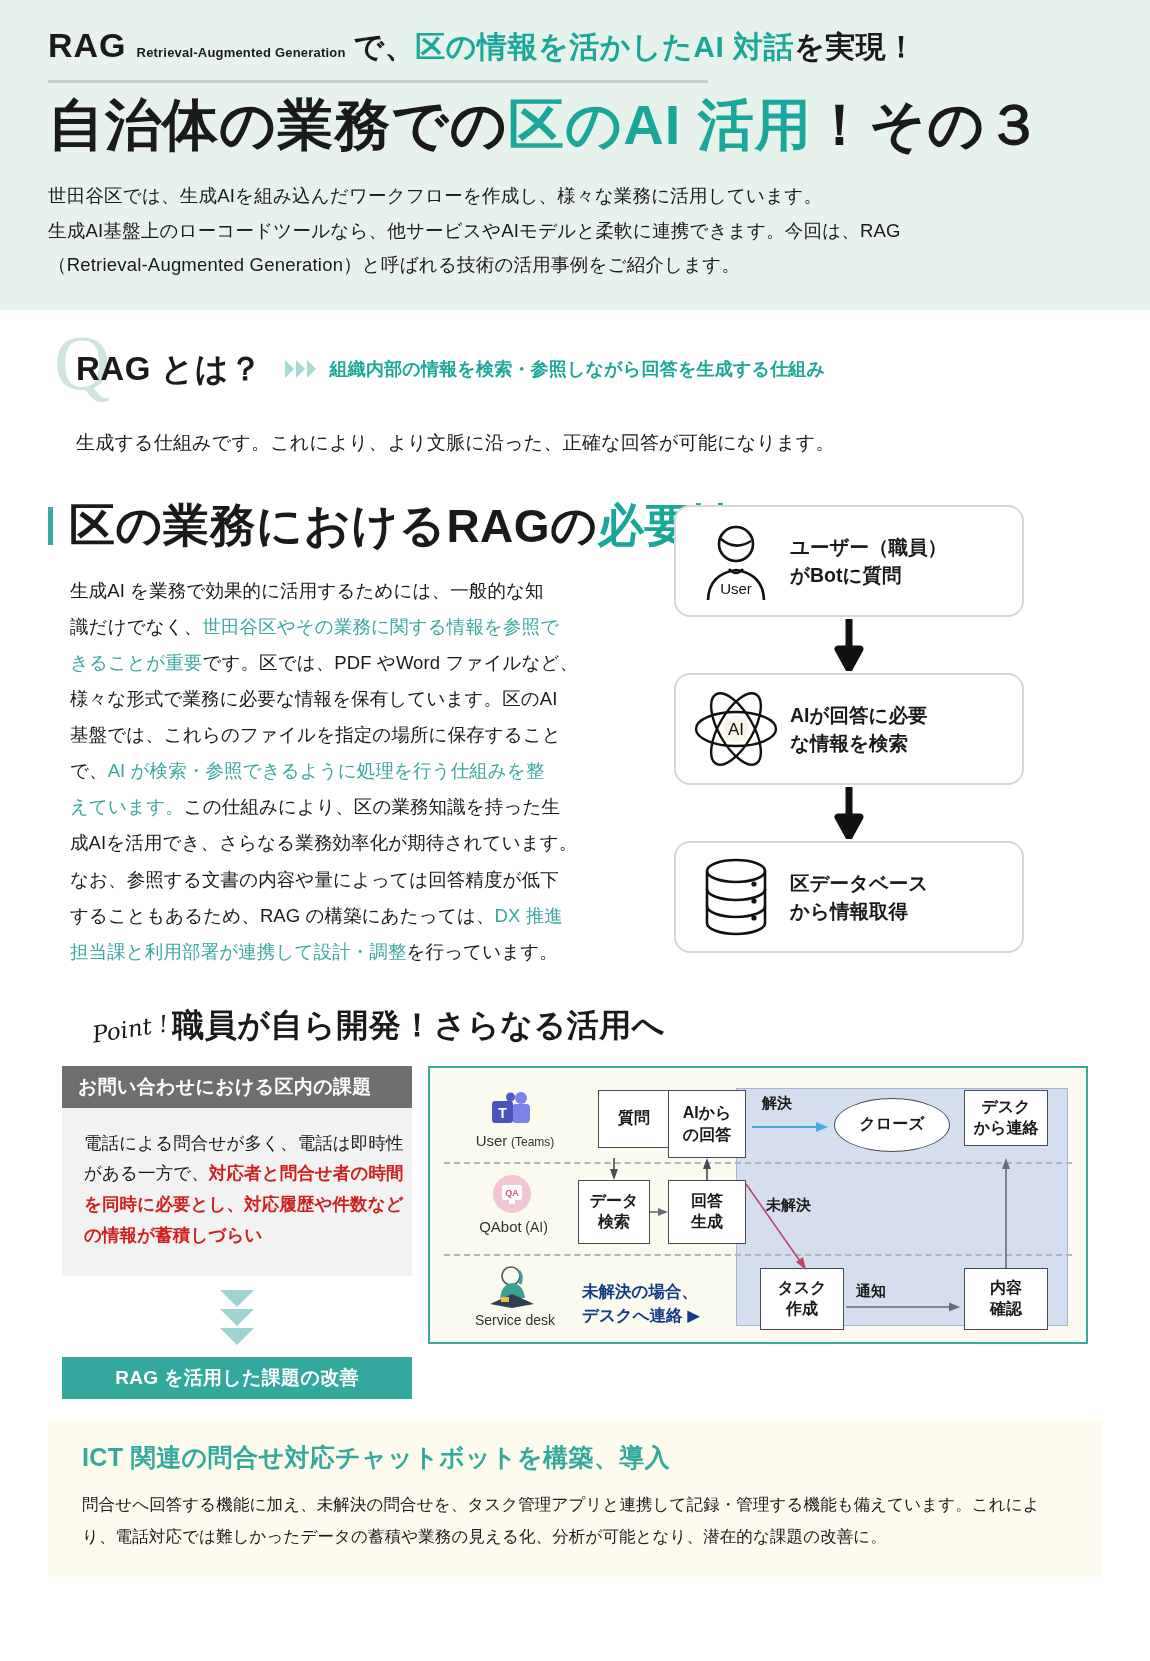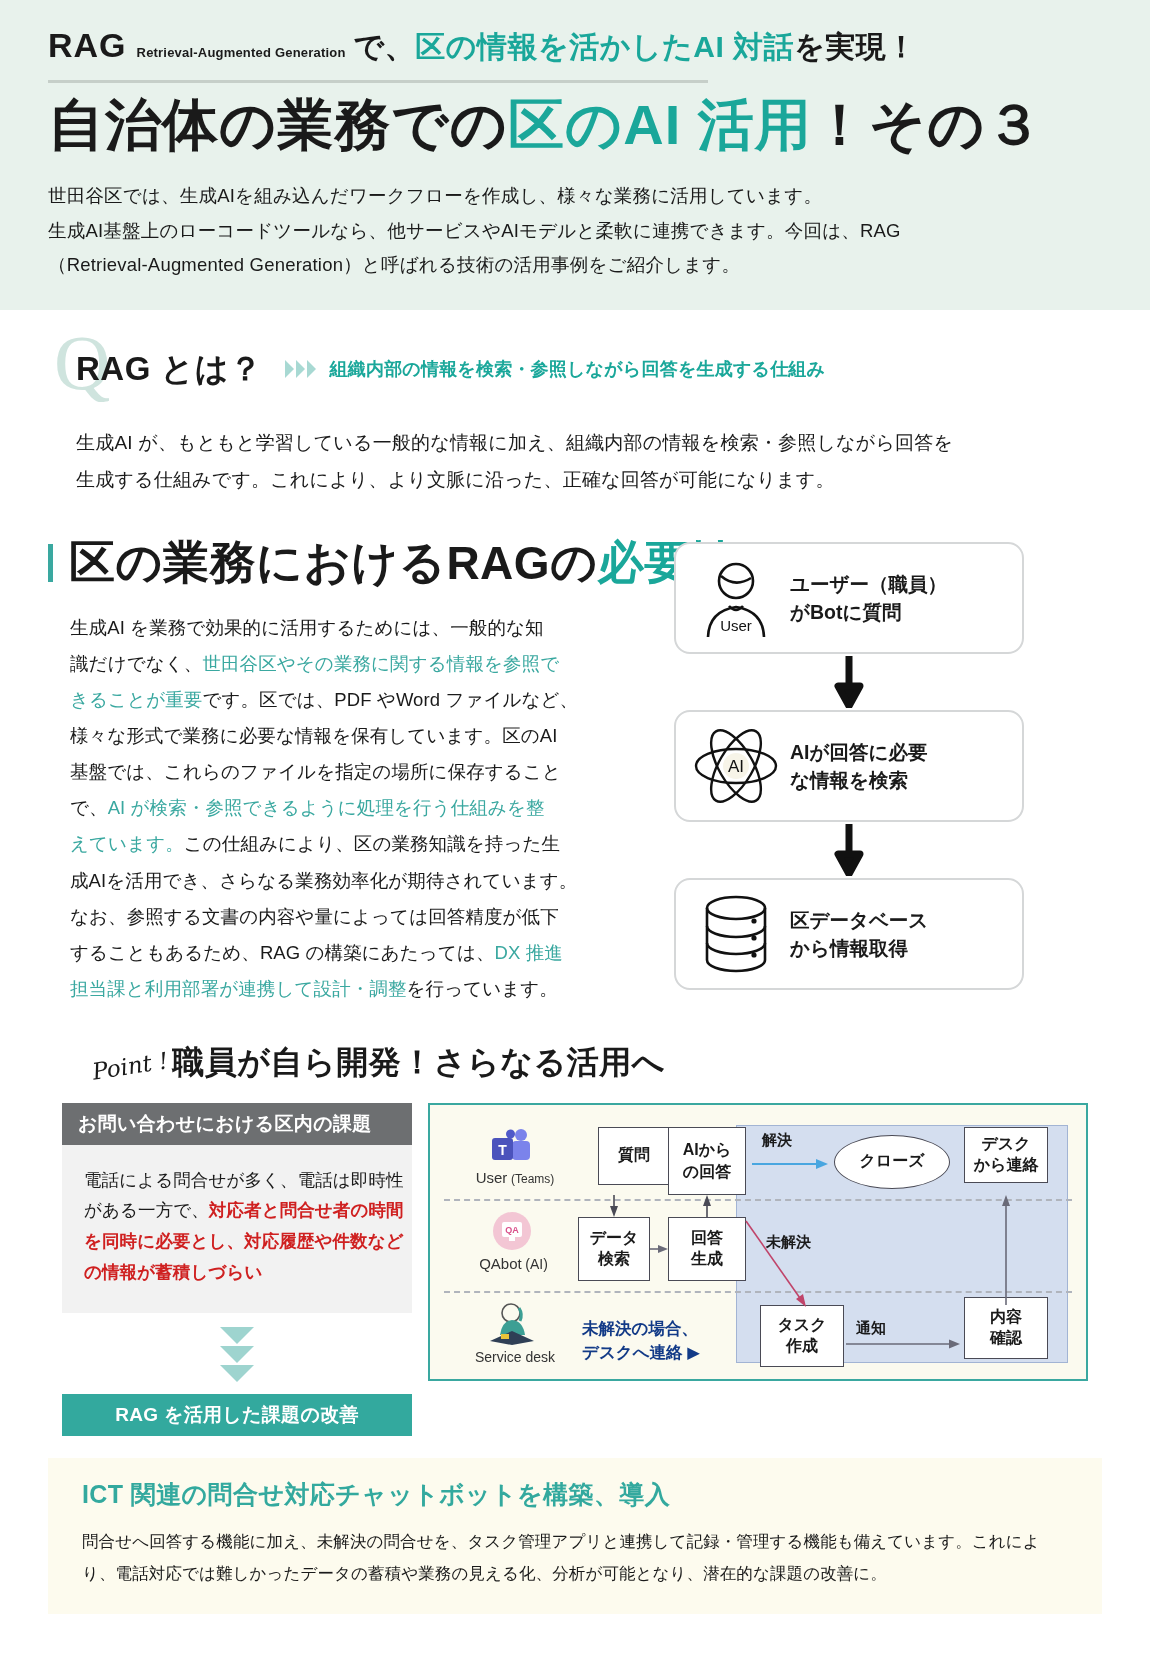--- a/index.html
+++ b/index.html
@@ -196,21 +196,20 @@
     <span class="q-bigq">Q</span>
     <span class="q-label">RAG とは？</span>
     <span class="q-chevrons">
         <span></span>
         <span></span>
         <span></span>
       </span>
     <span class="q-sub">組織内部の情報を検索・参照しながら回答を生成する仕組み</span>
   </div>
   <div class="q-body">
-    <div>生成AI が、もともと学習している一般的な情報に加え、組織内部の情報を検索・参照しながら回答を</div>
     <div>生成する仕組みです。これにより、より文脈に沿った、正確な回答が可能になります。</div>
   </div>
 </div>
 
 <div class="sec2">
   <div class="sec2-left">
     <div class="sec2-head">
       <span class="bar"></span>
       <span>区の業務における</span>
         <span>RAG</span>
@@ -397,21 +396,21 @@
 
       <div class="node" style="left:330px;top:200px;width:84px;height:62px;">
           <span style="white-space:pre-line;">タスク
 作成</span>
         </div>
       <span class="dlabel" style="left:426px;top:214px;">通知</span>
       <svg style="position:absolute;left:416px;top:232px;" width="116" height="14">
         <path d="M0 7 L104 7" stroke="#6a6a78" stroke-width="1.6"></path>
           <path d="M114 7 L103 2.5 L103 11.5 Z" fill="#6a6a78"></path>
       </svg>
-      <div class="node" style="left:534px;top:192px;width:84px;height:62px;">
+      <div class="node" style="left:534px;top:200px;width:84px;height:62px;">
           <span style="white-space:pre-line;">内容
 確認</span>
         </div>
 
       <span class="dlabel navy" style="left:152px;top:212px;font-weight:700;">
         <span>未解決の場合、</span><br><span>デスクへ連絡 ▶</span>
       </span>
 
       <svg style="position:absolute;left:0;top:0;" width="660" height="278">
         <path d="M184 90 L184 106" stroke="#4a4a55" stroke-width="1.6"></path>

